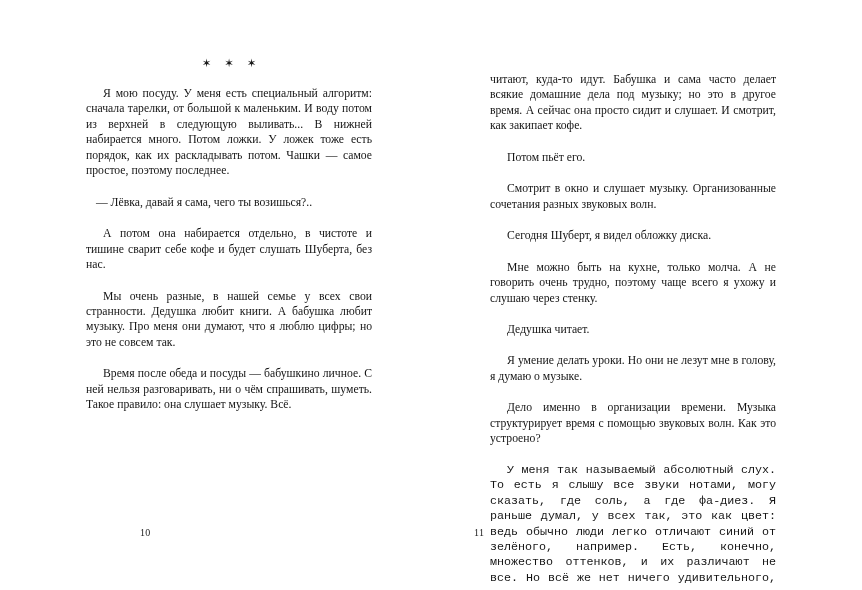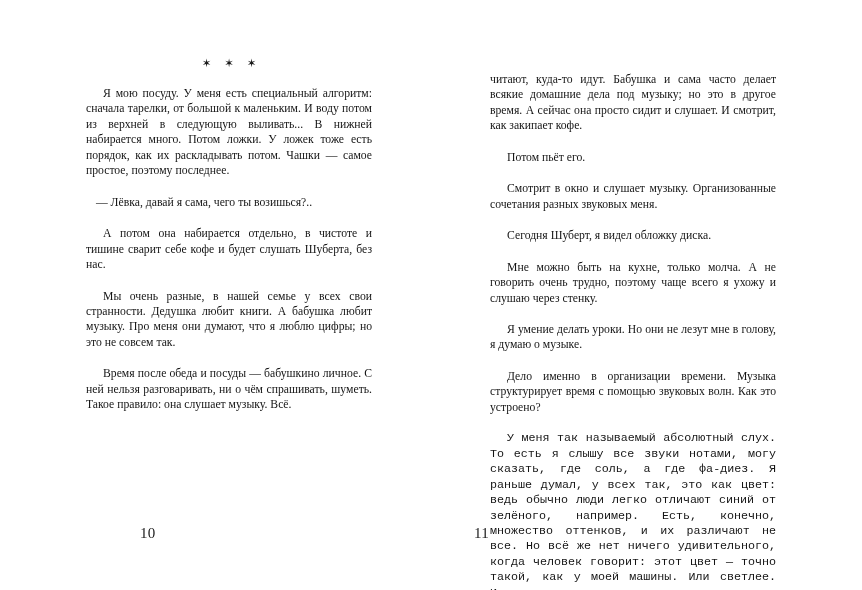--- a/index.html
+++ b/index.html
@@ -66,21 +66,21 @@
     color: #151515;
   }
   p.para.cont     { text-indent: 0; }
   p.para.dialogue { text-indent: 10px; }
   p.para.gap-before { margin-top: 15.45px; font-family: Liberation Mono, monospace; }
 
   
   .folio {
     position: absolute;
     top: 527px;
-    font-size: 15px;
+    font-size: 10px;
     line-height: 12px;
     color: #1b1b1b;
     letter-spacing: 0.3px;
   }
   .folio-left  { left: 70px;  text-align: left; }
   .folio-right { left: 0;     width: 318px; text-align: left; }
 </style>
 </head>
 <body>
 
@@ -110,26 +110,27 @@
   </div>
 
   <div class="page page-right">
 
     <div class="text-block">
 
       <p class="para cont">читают, куда-то идут. Бабушка и сама часто делает всякие домашние дела под музыку; но это в другое время. А сейчас она просто сидит и слушает. И смотрит, как закипает кофе.</p>
 
       <p class="para">Потом пьёт его.</p>
 
-      <p class="para">Смотрит в окно и слушает музыку. Организованные сочетания разных звуковых меня.</p>
+      <p class="para">Смотрит в окно и слушает музыку. Организованные сочетания разных звуковых волн.</p>
 
       <p class="para">Сегодня Шуберт, я видел обложку диска.</p>
 
       <p class="para">Мне можно быть на кухне, только молча. А не говорить очень трудно, поэтому чаще всего я ухожу и слушаю через стенку.</p>
 
+      <p class="para">Дедушка читает.</p>
 
       <p class="para">Я умение делать уроки. Но они не лезут мне в голову, я думаю о музыке.</p>
 
       <p class="para">Дело именно в организации времени. Музыка структурирует время с помощью звуковых волн. Как это устроено?</p>
 
       <p class="para gap-before">У меня так называемый абсолютный слух. То есть я слышу все звуки нотами, могу сказать, где соль, а где фа-диез. Я раньше думал, у всех так, это как цвет: ведь обычно люди легко отличают синий от зелёного, например. Есть, конечно, множество оттенков, и их различают не все. Но всё же нет ничего удивительного, когда человек говорит: этот цвет — точно такой, как у моей машины. Или светлее. Или темнее, — это никого не удивляет; а умение различать звуки по названиям, оказывается, редкость.</p>
 
     </div>
 
     <div class="folio folio-right">11</div>

